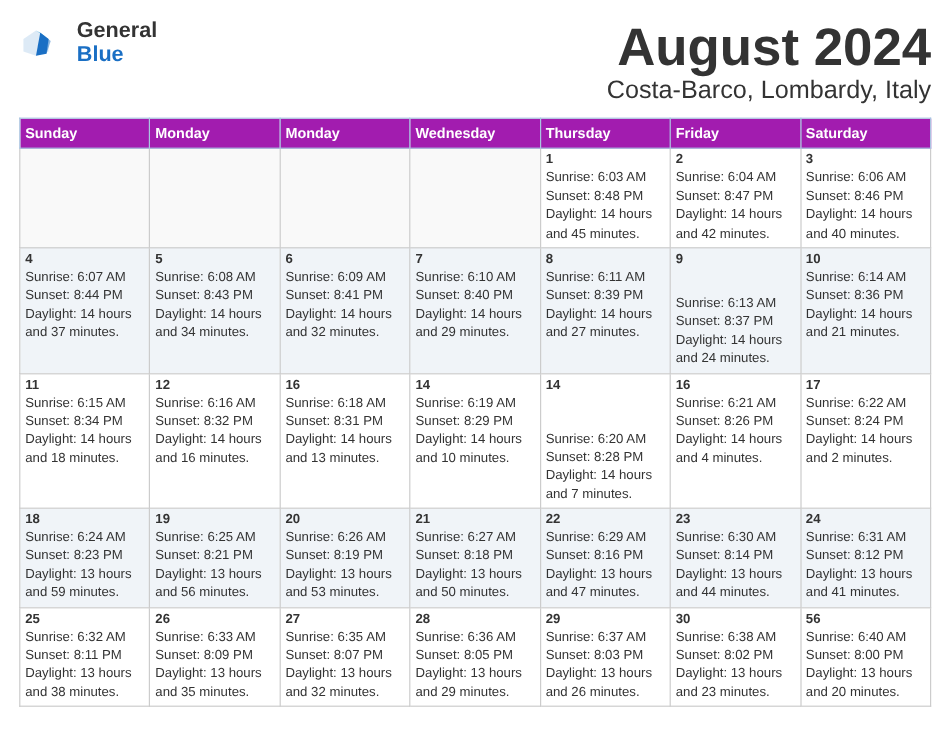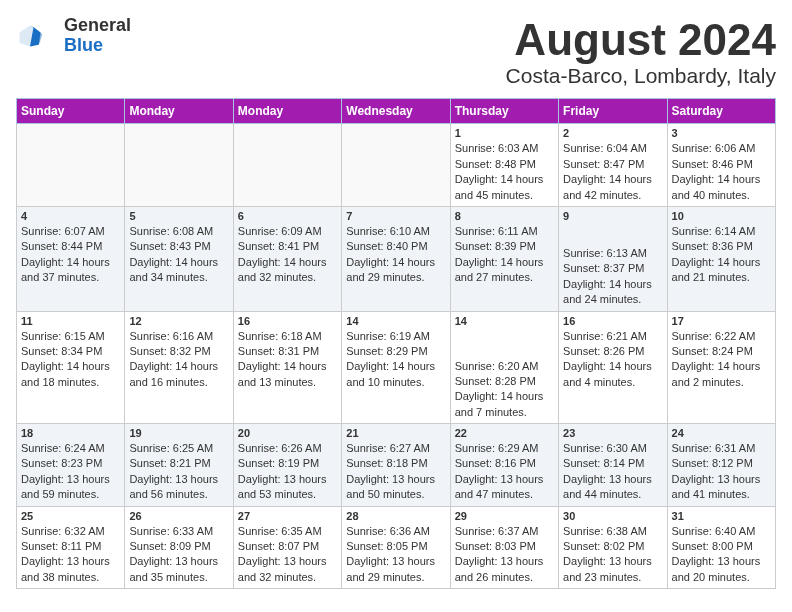--- a/index.html
+++ b/index.html
@@ -313,21 +313,21 @@
 Sunset: 8:03 PM
 Daylight: 13 hours and 26 minutes.</div>
           </td>
           <td>
             <span class="day-num">30</span>
             <div class="day-info" style="white-space: pre-line;">Sunrise: 6:38 AM
 Sunset: 8:02 PM
 Daylight: 13 hours and 23 minutes.</div>
           </td>
           <td>
-            <span class="day-num">31</span>
+            <span class="day-num">56</span>
             <div class="day-info" style="white-space: pre-line;">Sunrise: 6:40 AM
 Sunset: 8:00 PM
 Daylight: 13 hours and 20 minutes.</div>
           </td>
         </tr>
       </tbody>
   </table>
 </div>
 
 </body></html>

